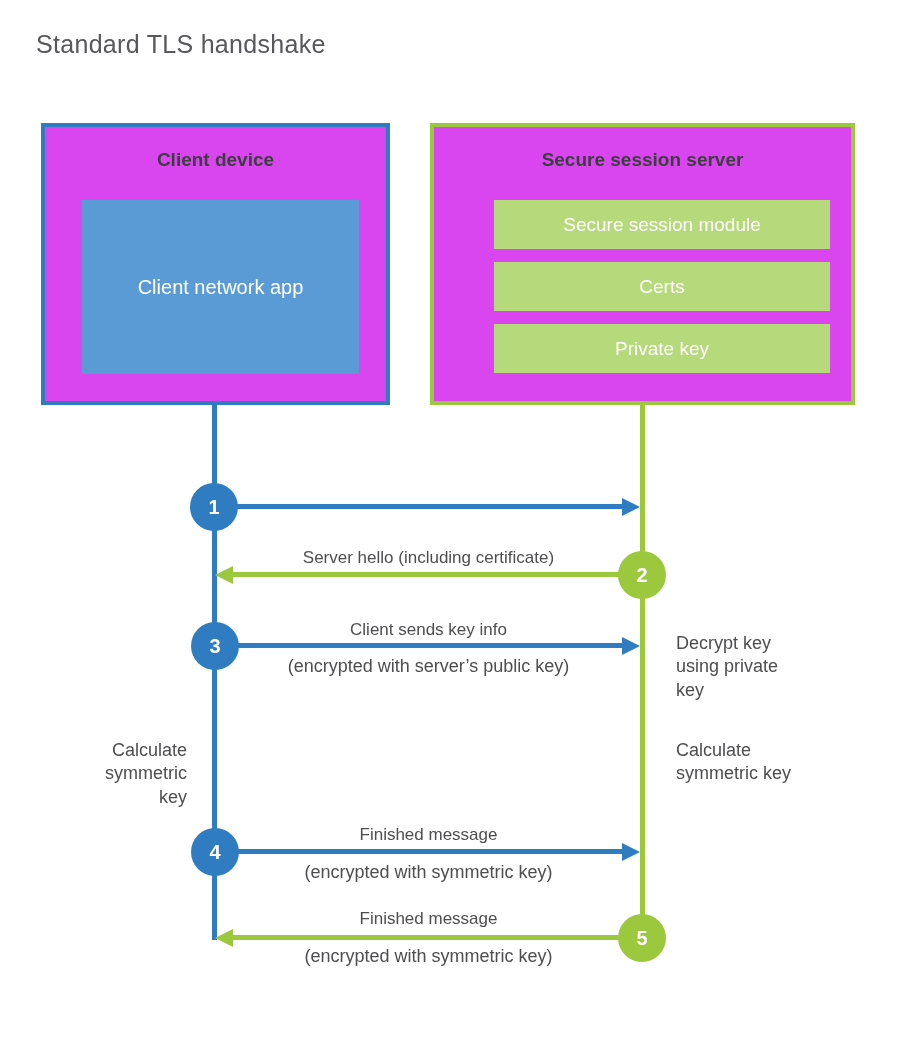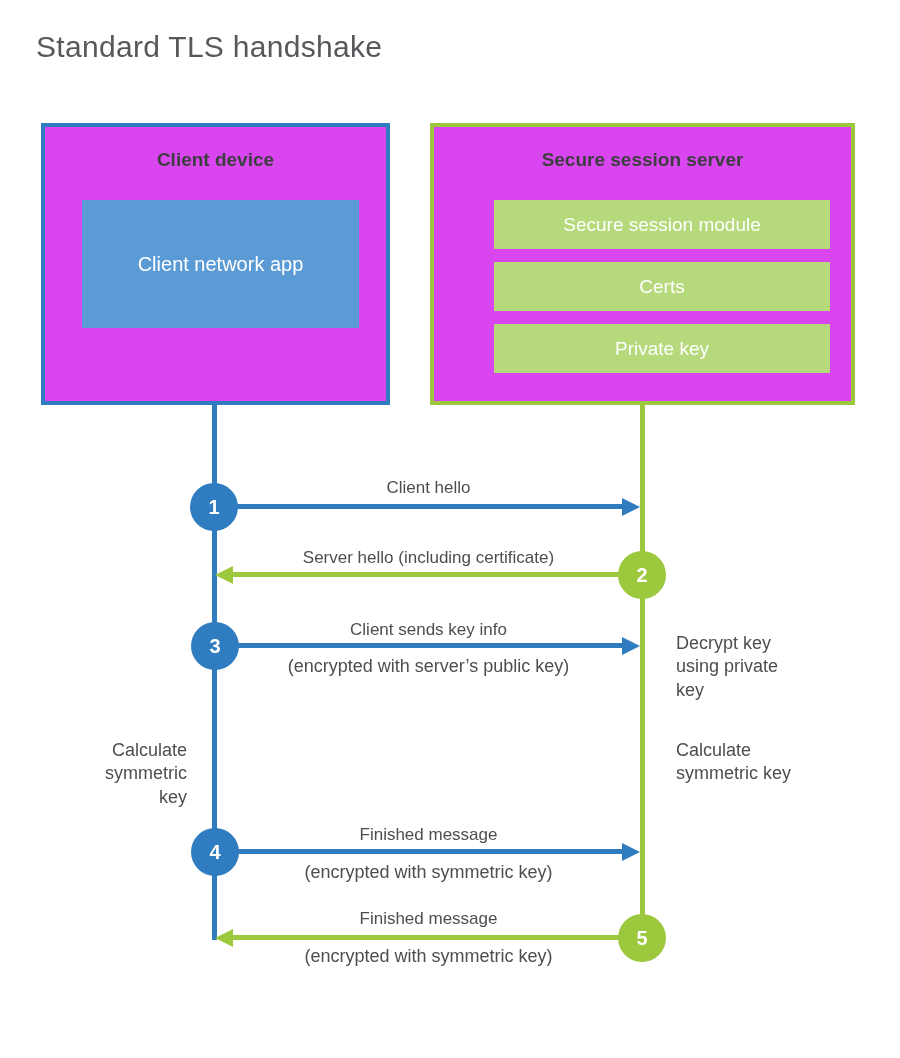--- a/index.html
+++ b/index.html
@@ -8,35 +8,35 @@
     width:900px; height:1058px;
     background:#ffffff;
     font-family:"Liberation Sans","DejaVu Sans",sans-serif;
     overflow:hidden;
   }
   .abs { position:absolute; }
 
   
   #page-title {
     left:36px; top:30px;
-    font-size:30px; font-weight:300; letter-spacing:0.3px;
+    font-size:25px; font-weight:300; letter-spacing:0.3px;
     color:var(--title_gray);
   }
 
   
   .actor-box { box-sizing:border-box; background:#d946ef; }
   #client-box { left:41px; top:123px; width:349px; height:282px; border:4px solid var(--blue); }
   #server-box { left:430px; top:123px; width:425px; height:282px; border:4px solid var(--green);padding-left:17px; }
   .actor-title {
     position:absolute; left:0; right:0; top:22px;
     text-align:center; font-size:19px; font-weight:bold;
     color:var(--header_dark);
   }
   #client-app-rect {
-    position:absolute; left:37px; top:73px; width:277px; height:128px;
+    position:absolute; left:37px; top:73px; width:277px; height:174px;
     background:var(--light_blue);
     display:flex; align-items:center; justify-content:center;
     color:#ffffff; font-size:20px; text-align:center; line-height:1.5;
     padding:0 40px; box-sizing:border-box;
   }
   #server-modules { position:absolute; left:44px; top:73px; width:336px; }
   .server-module {
     width:336px; height:49px; margin-bottom:13px;
     background:var(--light_green);
     display:flex; align-items:center; justify-content:center;
@@ -124,21 +124,20 @@
       <div class="server-module">Certs</div>
       <div class="server-module">Private key</div>
     </div>
   </div>
 
   <div class="abs lifeline" id="client-lifeline"></div>
   <div class="abs lifeline" id="server-lifeline"></div>
 
   <div class="abs arrow-line arrow-blue" id="arrow1-line"></div>
   <div class="abs head head-right-blue" id="arrow1-head"></div>
-  <div class="abs msg-label" id="label-1">Client hello</div>
   <div class="abs step-circle step-blue" id="circle-1">1</div>
 
   <div class="abs arrow-line arrow-green" id="arrow2-line"></div>
   <div class="abs head head-left-green" id="arrow2-head"></div>
   <div class="abs msg-label" id="label-2">Server hello (including certificate)</div>
   <div class="abs step-circle step-green" id="circle-2">2</div>
 
   <div class="abs arrow-line arrow-blue" id="arrow3-line"></div>
   <div class="abs head head-right-blue" id="arrow3-head"></div>
   <div class="abs msg-label" id="label-3">Client sends key info</div>

